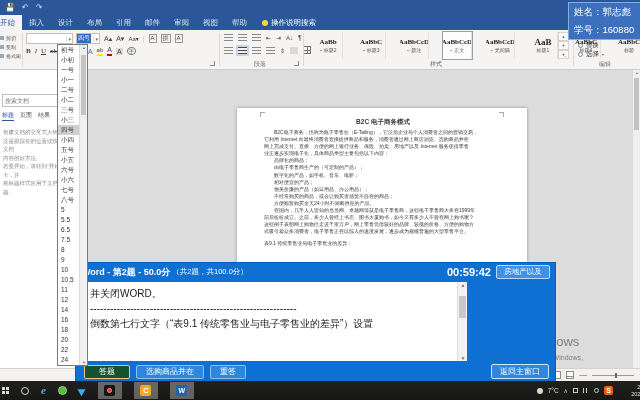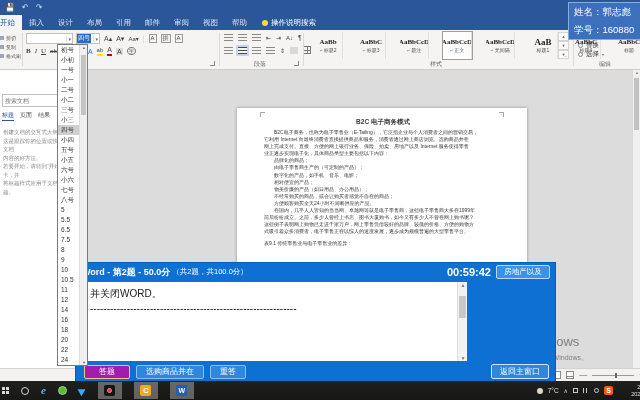--- a/index.html
+++ b/index.html
@@ -103,21 +103,21 @@
   .exam-line{white-space:nowrap;overflow:hidden;}
   .pscroll{position:absolute;right:0;top:0;width:10px;height:79px;background:#f2f2f2;border-left:1px solid #ddd;}
   .pscroll .ar{position:absolute;width:10px;text-align:center;font-size:5px;color:#777;}
   .pscroll .th{position:absolute;left:1px;top:14px;width:7px;height:22px;background:#c8c8c8;}
   .exam-right{position:absolute;left:399px;top:19px;width:74px;height:79px;background:#cfe9fa;border:1px solid #9fc9e4;}
   .attach{display:flex;align-items:center;gap:4px;margin:6px 0 0 7px;font-size:8.5px;color:#1a1a1a;}
   .doc-ic{width:8px;height:9px;background:#fff;border:1px solid #3a87c8;position:relative;flex:0 0 auto;}
   .doc-ic::after{content:"";position:absolute;left:1px;top:2px;width:4px;height:3px;background:#57a84e;}
   .exam-foot{position:absolute;left:0;bottom:0;width:100%;height:21px;display:flex;align-items:center;gap:6px;padding-left:8px;}
   .ebtn{height:14px;padding:0 9px;background:#2f86dd;border:1px solid #8cc0f2;border-radius:2px;color:#fff;font-size:8px;line-height:12px;white-space:nowrap;}
-  .ebtn.primary{background:#a21caf;border-color:#f7c27c;padding:0 14px;}
+  .ebtn.primary{background:#14532d;border-color:#f7c27c;padding:0 14px;}
   .return-btn{position:absolute;right:6px;bottom:3px;height:15px;padding:0 8px;background:#2f86dd;border:1px solid #cfe5fb;border-radius:2px;color:#fff;font-size:8px;line-height:13px;}
   
   .wm{position:absolute;left:497px;top:333px;z-index:10;color:rgba(110,110,110,.85);}
   .wm .l1{font-size:13px;font-weight:300;}
   .wm .l2{font-size:7px;margin-top:2px;white-space:nowrap;}
   
   .statusbar{position:absolute;left:0;top:368px;width:640px;height:13px;background:#f3f2f1;border-top:1px solid #d4d2cf;z-index:5;}
   .sb-right{position:absolute;right:-4px;top:2px;display:flex;align-items:center;gap:5px;}
   .vic{width:8px;height:8px;border:1px solid #8a8a8a;background:#fff;}
   .vic.book{background:linear-gradient(#8a8a8a,#8a8a8a) 50% 0/1px 100% no-repeat,#fff;}
@@ -451,20 +451,21 @@
       <span class="exam-title">Word - 第2题 - 50.0分</span>
       <span class="exam-sub">（共2题，共100.0分）</span>
       <span class="exam-timer">00:59:42</span>
       <span class="shrink-btn">房地产以及</span>
     </div>
     <div class="exam-body">
       <div class="exam-lines">
 
       <div class="exam-line">并关闭WORD。</div>
           <div class="exam-line">--------------------------------------------------------------</div>
+          <div class="exam-line">倒数第七行文字（“表9.1 传统零售业与电子零售业的差异”）设置</div>
         </div>
       <div class="pscroll">
         <div class="ar" style="top:0">▲</div>
         <div class="th"></div>
         <div class="ar" style="bottom:0">▼</div>
       </div>
     </div>
     <div class="exam-foot">
 
     <span class="ebtn primary">答题</span>

